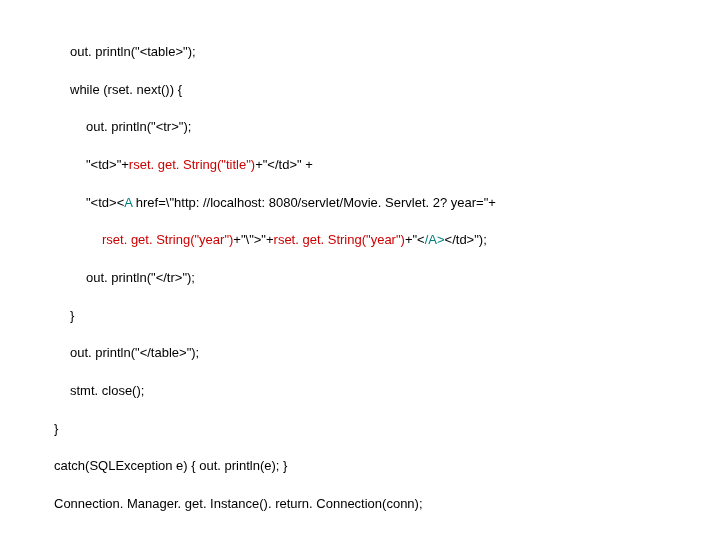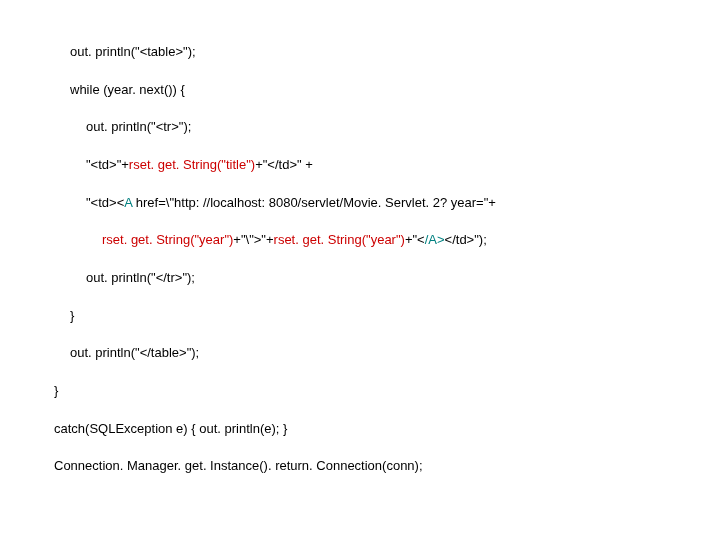--- a/index.html
+++ b/index.html
@@ -28,28 +28,29 @@
   .i4 { margin-left: 64px; }
   .red { color: #c00; }
   .teal { color: #008080; }
   .code-area span[data-bind] { white-space: pre; }
 </style>
 </head>
 <body>
 
 <div class="code-area">
 <div class="line i2"><span data-bind="lines.l01a">out. println("&lt;table&gt;");</span></div>
-<div class="line i2"><span data-bind="lines.l02a">while (year. next()) {</span></div>
+<div class="line i2"><span data-bind="lines.l02a">while (rset. next()) {</span></div>
 <div class="line i3"><span data-bind="lines.l03a">out. println("&lt;tr&gt;");</span></div>
 <div class="line i3"><span data-bind="lines.l05a">"&lt;td&gt;"+</span><span class="red" data-bind="lines.l05b">rset. get. String("title")</span><span data-bind="lines.l05c">+"&lt;/td&gt;" +</span></div>
 <div class="line i3"><span data-bind="lines.l06a">"&lt;td&gt;&lt;</span><span class="teal" data-bind="lines.l06b">A</span><span data-bind="lines.l06c"> href=\"http: //localhost: 8080/servlet/Movie. Servlet. 2? year="+</span></div>
 <div class="line i4"><span class="red" data-bind="lines.l07a">rset. get. String("year")</span><span data-bind="lines.l07b">+"\"&gt;"+</span><span class="red" data-bind="lines.l07c">rset. get. String("year")</span><span data-bind="lines.l07d">+"&lt;</span><span class="teal" data-bind="lines.l07e">/A&gt;</span><span data-bind="lines.l07f">&lt;/td&gt;");</span></div>
 <div class="line i3"><span data-bind="lines.l08a">out. println("&lt;/tr&gt;");</span></div>
 <div class="line i2"><span data-bind="lines.l09a">}</span></div>
 <div class="line i2"><span data-bind="lines.l10a">out. println("&lt;/table&gt;");</span></div>
+<div class="line i2"><span data-bind="lines.l11a">stmt. close();</span></div>
 <div class="line i1"><span data-bind="lines.l12a">}</span></div>
 <div class="line i1"><span data-bind="lines.l13a">catch(SQLException e) { out. println(e); }</span></div>
 <div class="line i1"><span data-bind="lines.l14a">Connection. Manager. get. Instance(). return. Connection(conn);</span></div>
 
 
 
 
 
 
 

